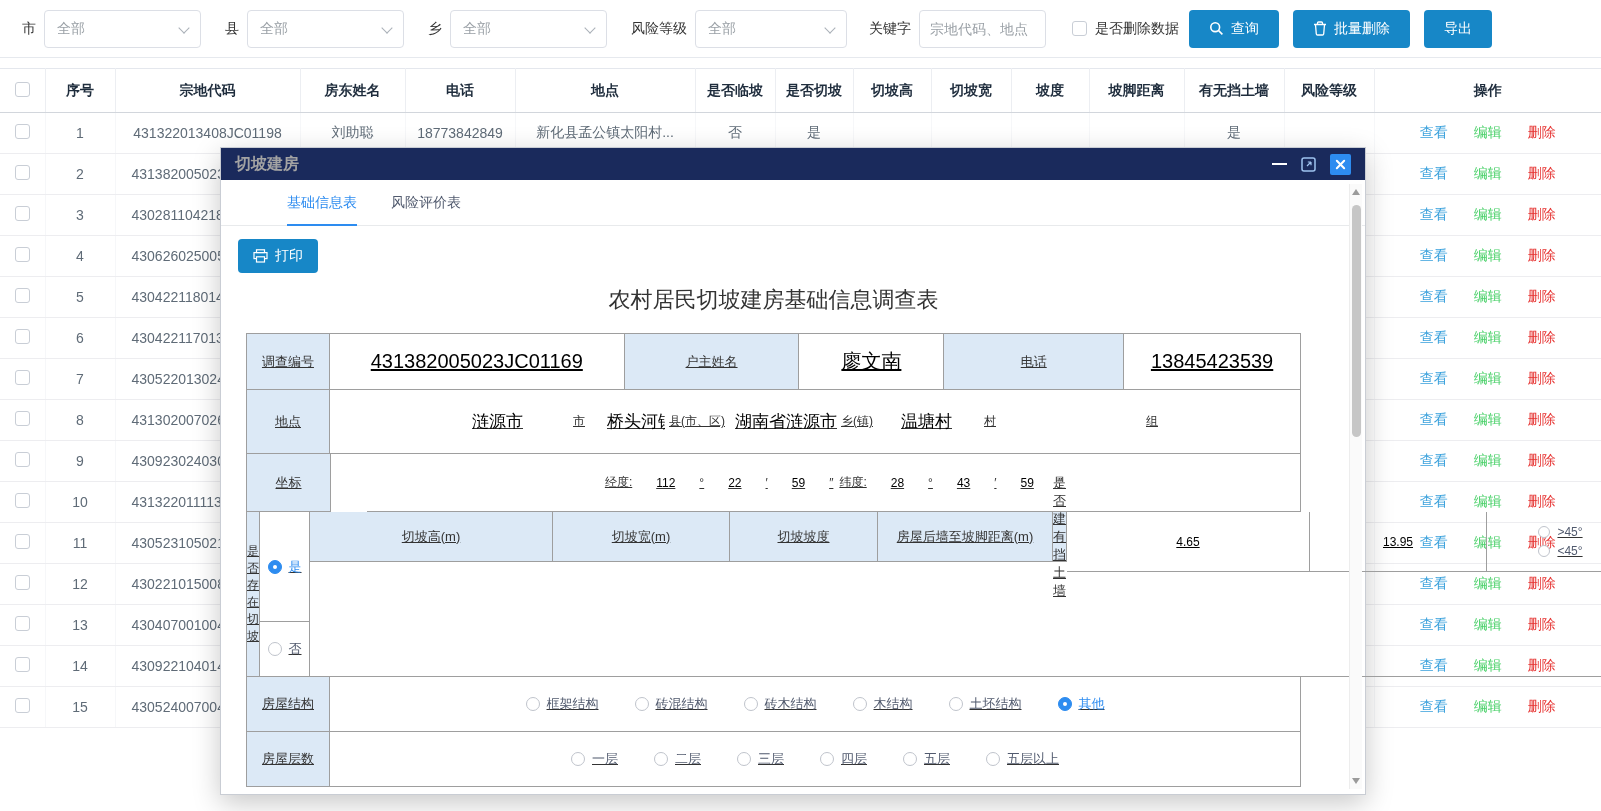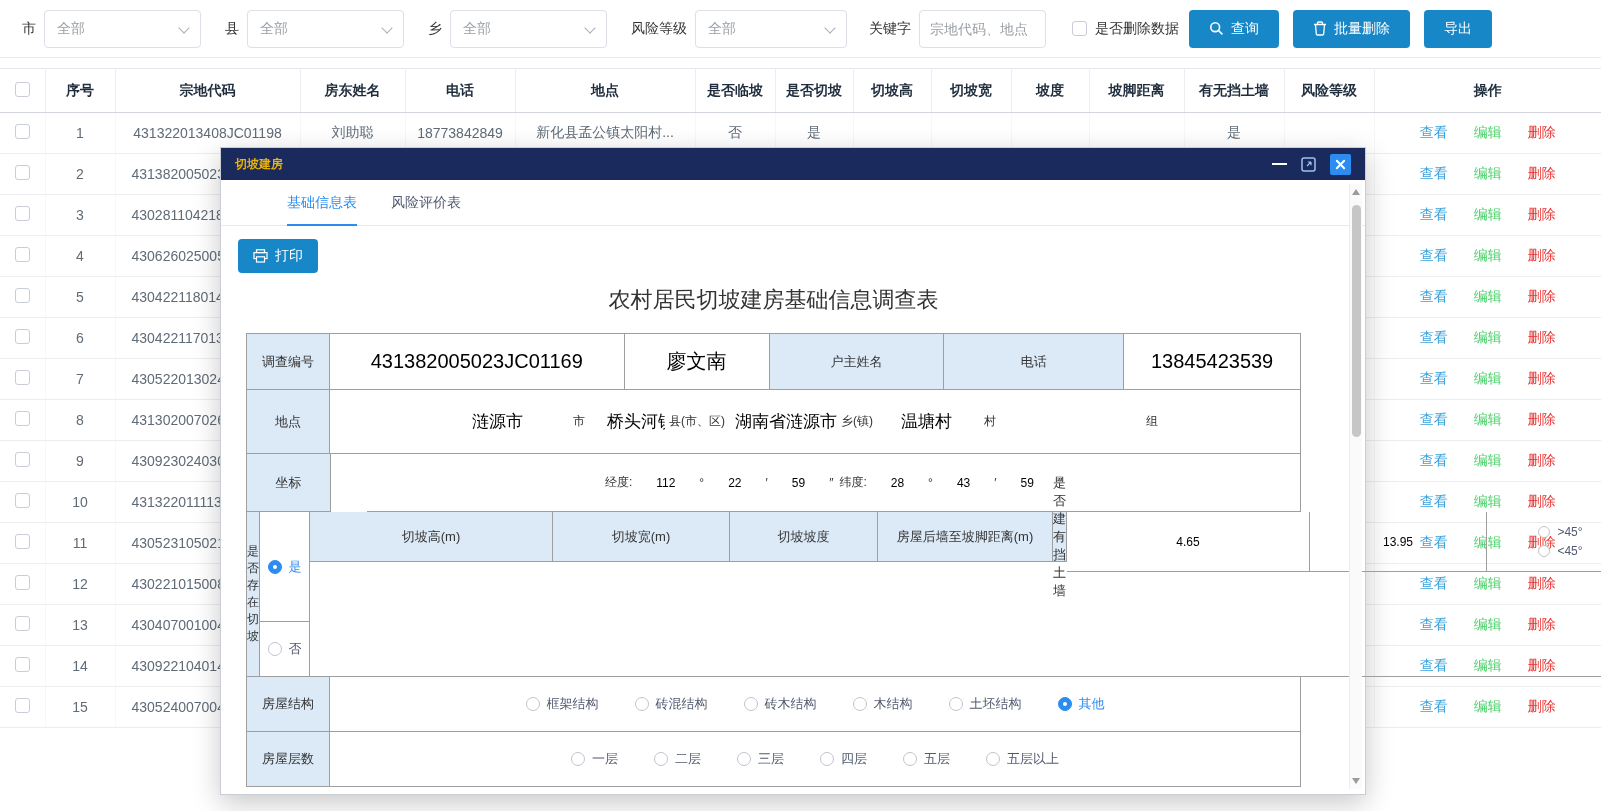--- a/index.html
+++ b/index.html
@@ -37,39 +37,39 @@
     border-bottom:1px solid #ededf0; border-right:1px solid #f6f7f9; white-space:nowrap; overflow:hidden; }
   .grid td:last-child { border-right:none; }
   .pcode { text-align:left !important; padding-left:16px; }
   .acts span { cursor:pointer; margin:0 13px; }
   .lk-view { color:#3aa1dc; } .lk-edit { color:#4bd16a; } .lk-del { color:#e63230; }
 
   
   .modal { position:absolute; left:220px; top:147px; width:1146px; height:648px; background:#fff;
     border:1px solid #c9cdd4; box-shadow:0 8px 26px rgba(0,0,0,.22); }
   .mhead { height:32px; background:#1a2a5c; display:flex; align-items:center; padding:0 14px; }
-  .mtitle { color:#eab308; font-size:12px; font-weight:bold; flex:1; }
+  .mtitle { color:#a3a3a3; font-size:16px; font-weight:bold; flex:1; }
   .mctrl { display:flex; align-items:center; gap:14px; }
   .mmin { width:15px; height:2px; background:#fff; cursor:pointer; }
   .mmax { cursor:pointer; display:flex; }
   .mclose { width:21px; height:21px; background:#2d8cf0; border-radius:2px; display:flex;
     align-items:center; justify-content:center; cursor:pointer; }
   .mtabs { height:46px; border-bottom:1px solid #e8eaec; display:flex; align-items:stretch;
     padding-left:66px; gap:34px; }
   .mtab { display:flex; align-items:center; font-size:14px; color:#515a6e; cursor:pointer; position:relative; }
   .mtab.active { color:#2d8cf0; }
   .mtab.active::after { content:""; position:absolute; left:0; right:0; bottom:-1px; height:2px; background:#2d8cf0; }
   .printbtn { margin:13px 0 0 17px; height:34px; padding:0 15px; }
   .ftitle { width:1055px; margin:12px 0 0 25px; text-align:center; font-size:22px; color:#333; }
 
   .ftable { width:1055px; margin:18px 0 0 25px; border-top:1px solid #9e9e9e; border-left:1px solid #9e9e9e;
     font-size:13px; color:#333; }
   .frow { display:flex; }
   .fc { border-right:1px solid #9e9e9e; border-bottom:1px solid #9e9e9e; display:flex;
-    align-items:center; justify-content:center; height:100%; }
+    align-items:center; justify-content:center; height:100%;text-decoration:underline; }
   .fh { background:#dce9f6; }
   .big { font-size:20px; color:#000; }
   .mid { font-size:17px; color:#000; }
   .num { font-size:12px; color:#000; }
   .sm { font-size:12px; color:#333; }
   .clip { display:inline-block; max-width:58px; overflow:hidden; white-space:nowrap; }
 
   .radio { width:14px; height:14px; border:1px solid #c0c4cc; border-radius:50%; background:#fff;
     display:inline-block; flex:0 0 auto; position:relative; cursor:pointer; }
   .radio.on { background:#2d8cf0; border-color:#2d8cf0; }
@@ -466,22 +466,22 @@
     <span>打印</span>
   </button>
 
   <div class="ftitle">农村居民切坡建房基础信息调查表</div>
 
   <div class="ftable">
 
     <div class="frow" style="height:56px">
       <div class="fc fh" style="width:83px">调查编号</div>
       <div class="fc big" style="width:295px">431382005023JC01169</div>
+      <div class="fc fh" style="width:175px">户主姓名</div>
       <div class="fc big" style="width:145px">廖文南</div>
-      <div class="fc fh" style="width:175px">户主姓名</div>
       <div class="fc fh" style="width:180px">电话</div>
       <div class="fc big" style="width:177px">13845423539</div>
     </div>
 
     <div class="frow" style="height:64px">
       <div class="fc fh" style="width:83px">地点</div>
       <div class="fc" style="flex:1; gap:10px;">
         <span class="mid">涟源市</span>
         <span class="sm" style="margin-left:40px">市</span>
         <span class="mid clip" style="margin-left:12px">桥头河镇</span>

